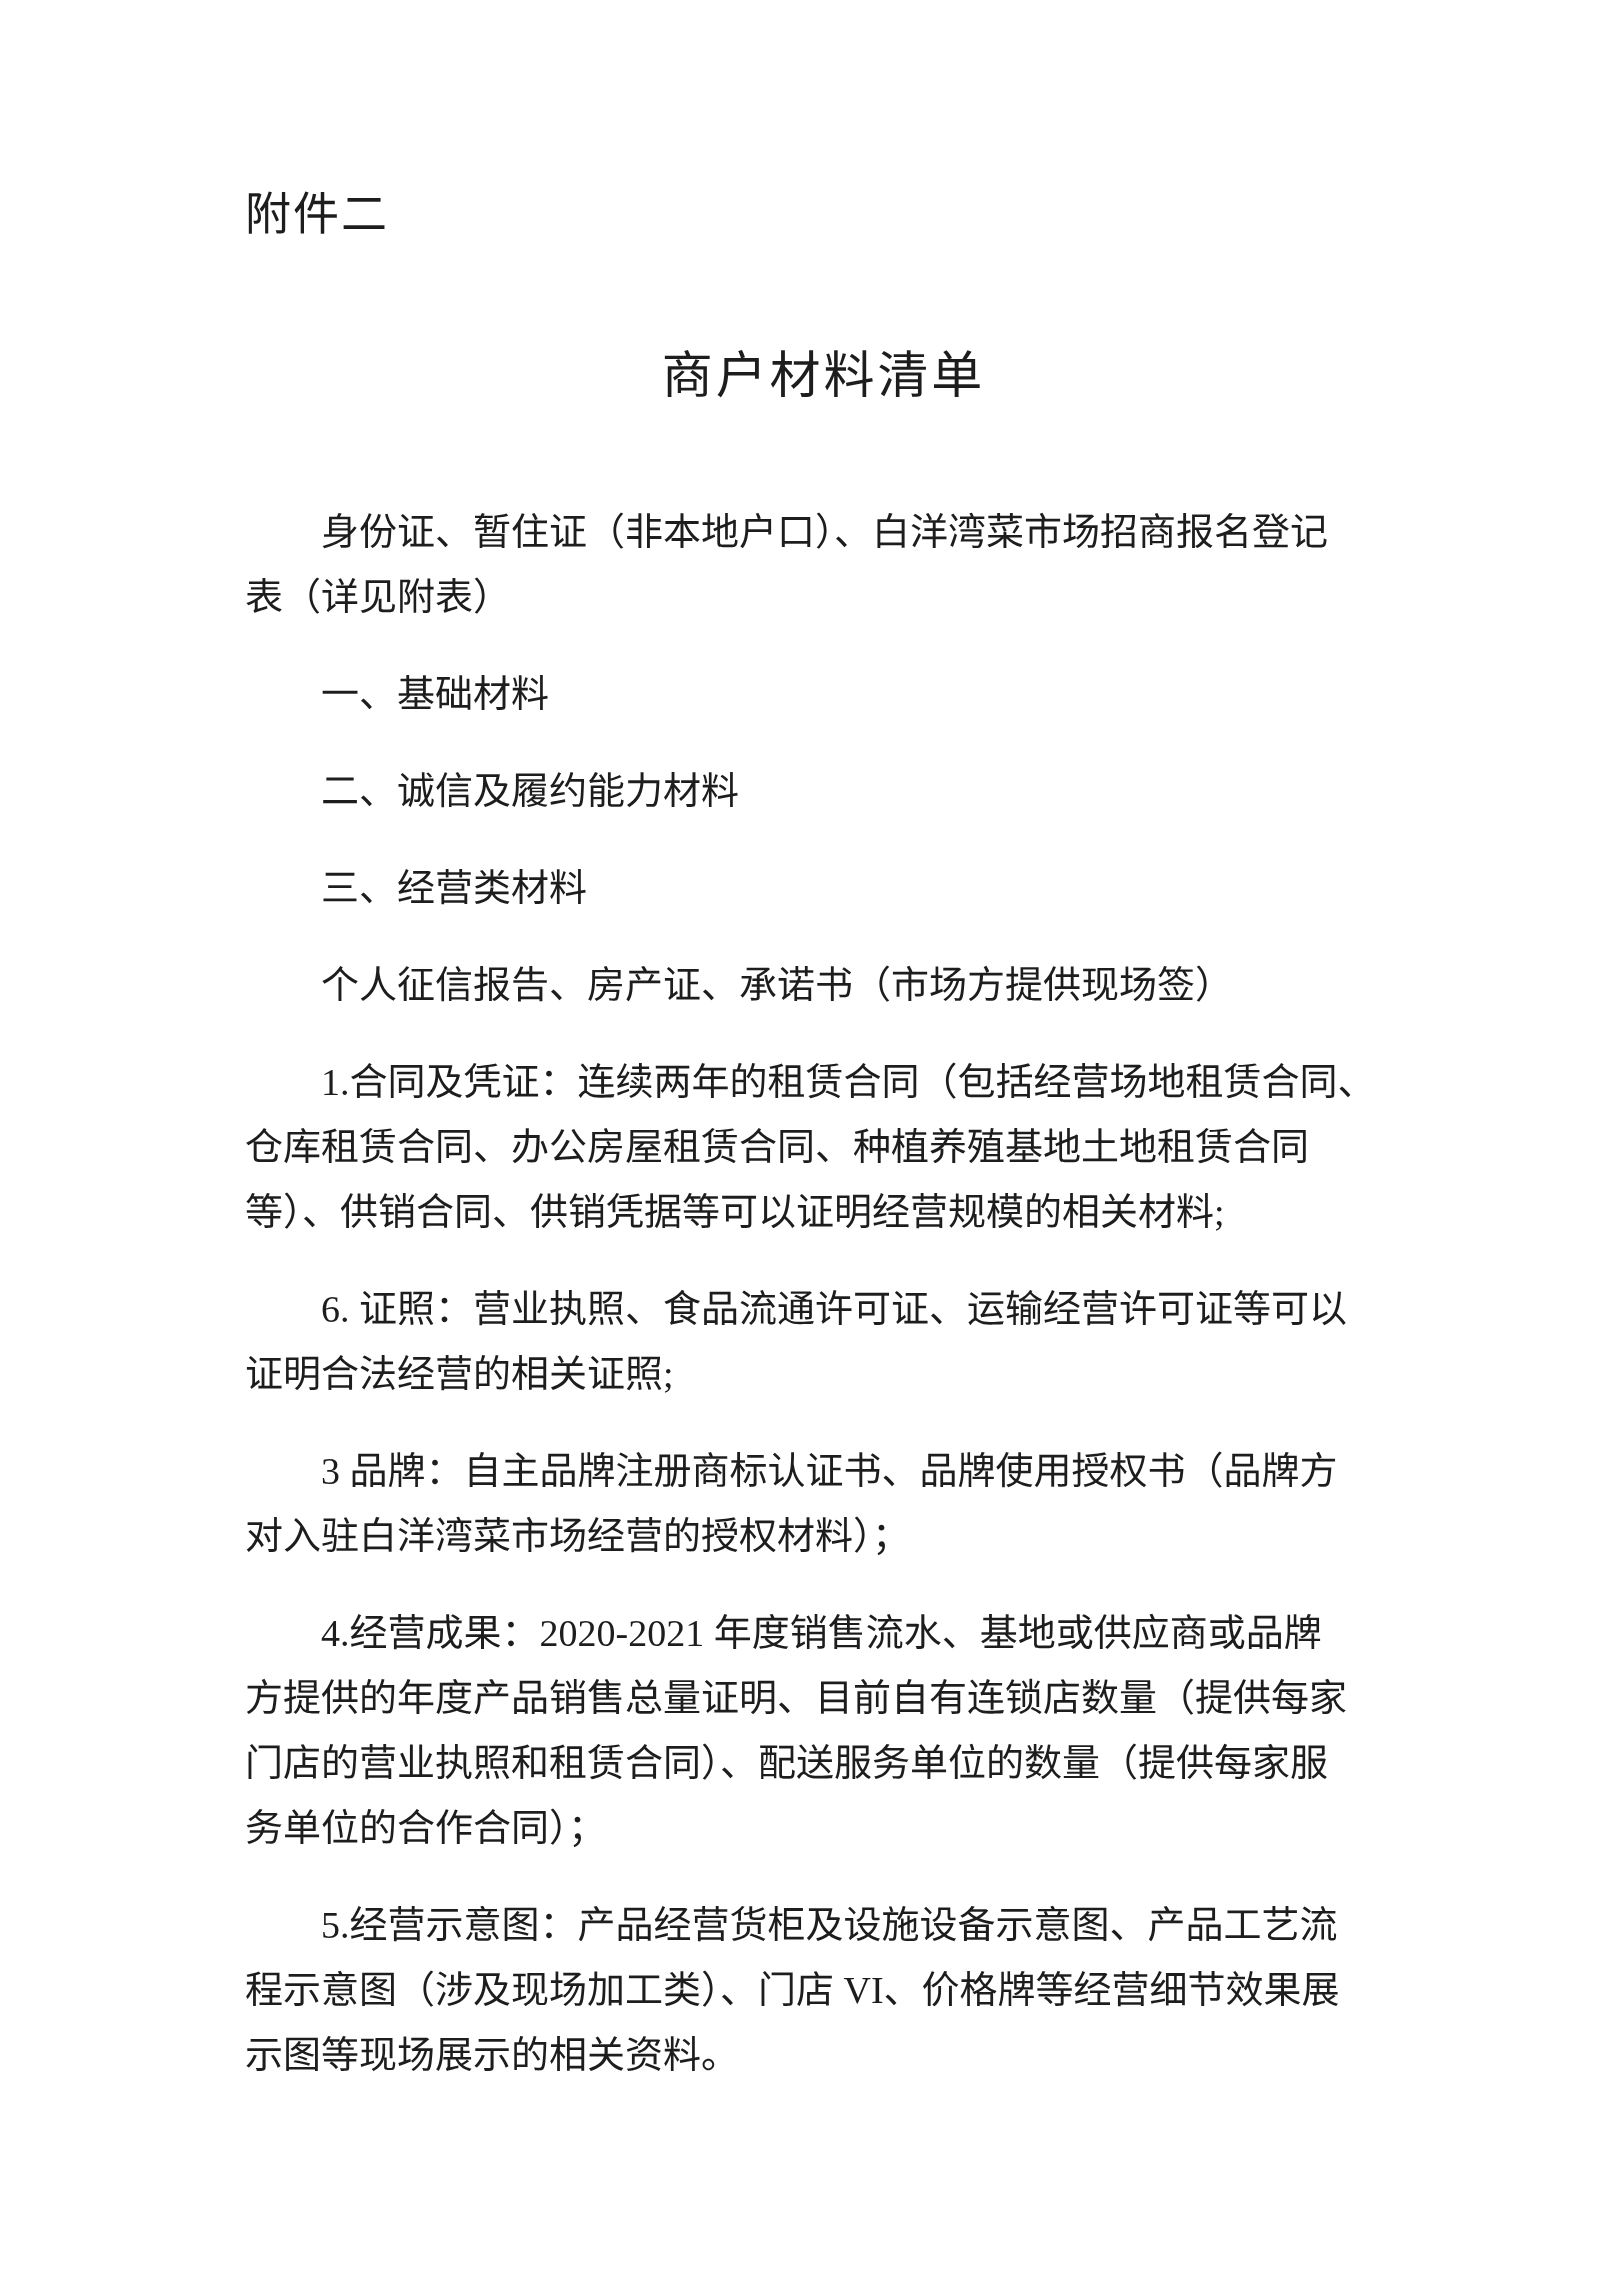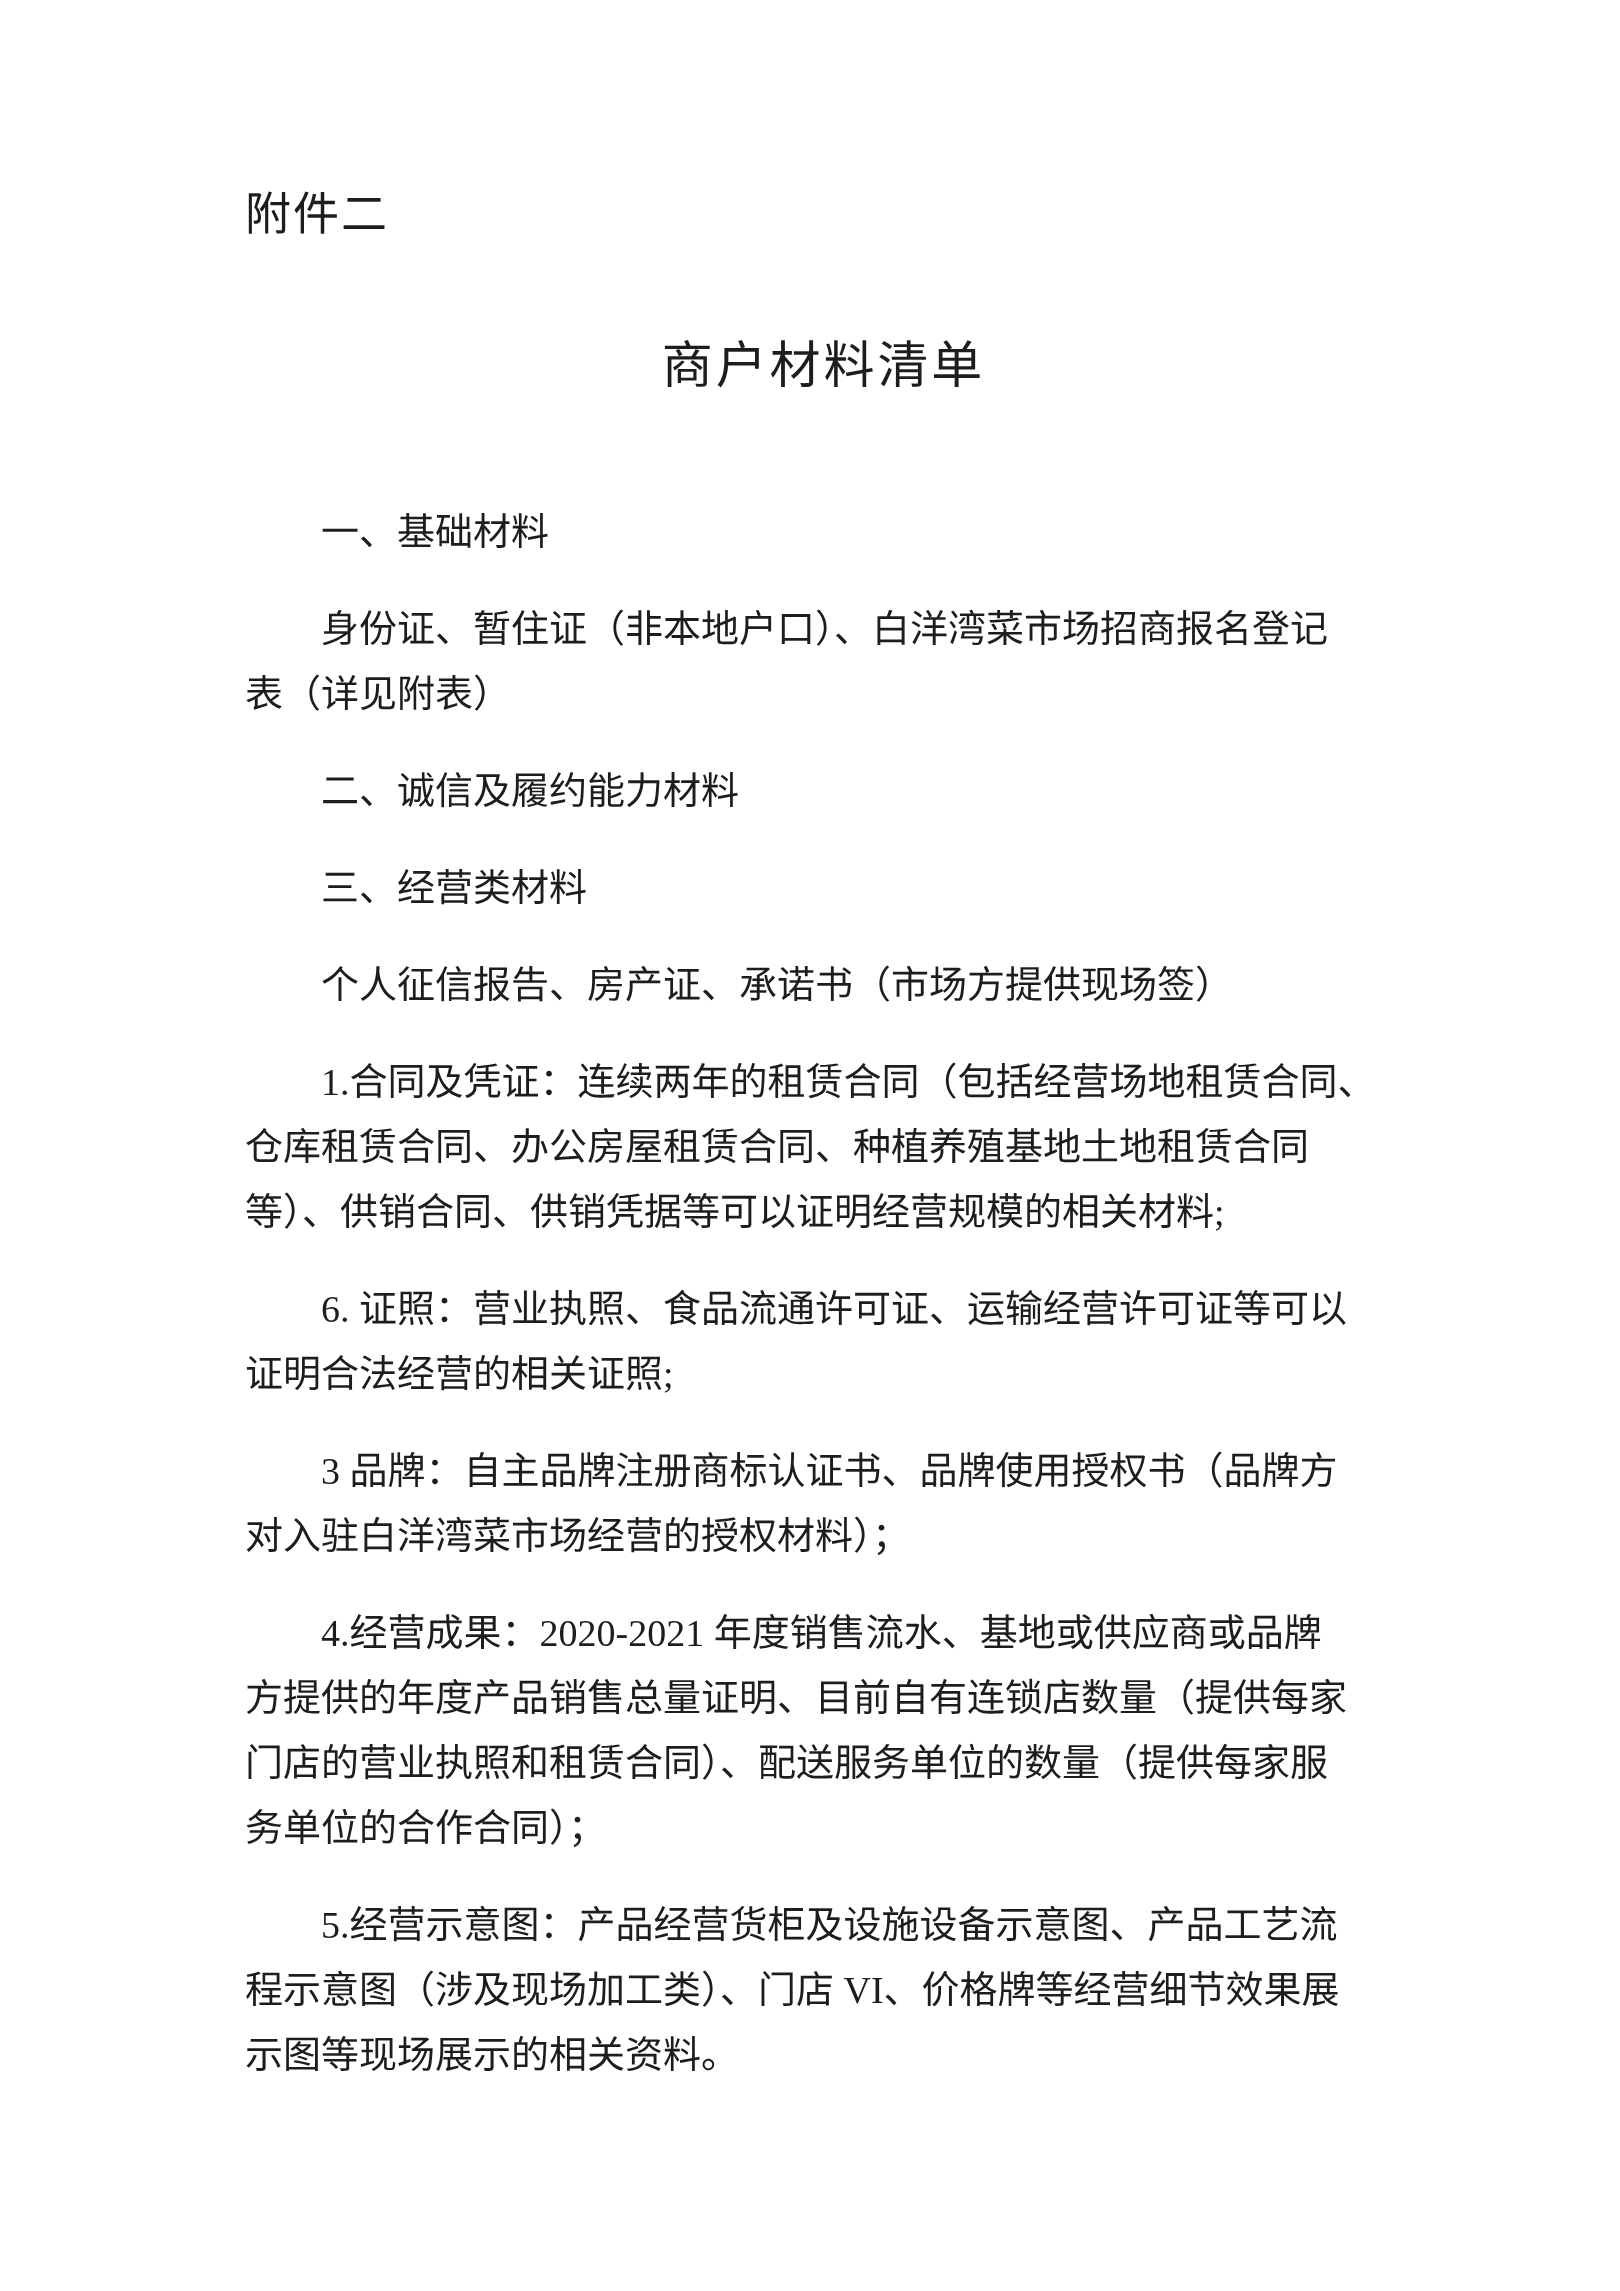--- a/index.html
+++ b/index.html
@@ -21,21 +21,21 @@
     left: 245px;
     top: 186px;
     font-size: 46px;
     line-height: 57px;
     white-space: pre;
     letter-spacing: 2px;
   }
   .doc-title {
     position: absolute;
     left: 245px;
-    top: 333px;
+    top: 343px;
     width: 1157px;
     text-align: center;
     font-size: 51px;
     line-height: 67px;
     letter-spacing: 2.9px;
     white-space: pre;
   }
   .content {
     position: absolute;
     left: 245px;
@@ -57,23 +57,23 @@
 </head>
 <body>
 
 <div class="page">
 
   <div class="attach-label">附件二</div>
 
   <div class="doc-title">商户材料清单</div>
 
   <div class="content">
-    <p>一、基础材料</p>
     <p>身份证、暂住证（非本地户口）、白洋湾菜市场招商报名登记
 表（详见附表）</p>
+    <p>一、基础材料</p>
     <p>二、诚信及履约能力材料</p>
     <p>三、经营类材料</p>
     <p>个人征信报告、房产证、承诺书（市场方提供现场签）</p>
     <p>1.合同及凭证：连续两年的租赁合同（包括经营场地租赁合同、
 仓库租赁合同、办公房屋租赁合同、种植养殖基地土地租赁合同
 等）、供销合同、供销凭据等可以证明经营规模的相关材料;</p>
     <p>6. 证照：营业执照、食品流通许可证、运输经营许可证等可以
 证明合法经营的相关证照;</p>
     <p>3 品牌：自主品牌注册商标认证书、品牌使用授权书（品牌方
 对入驻白洋湾菜市场经营的授权材料）；</p>

